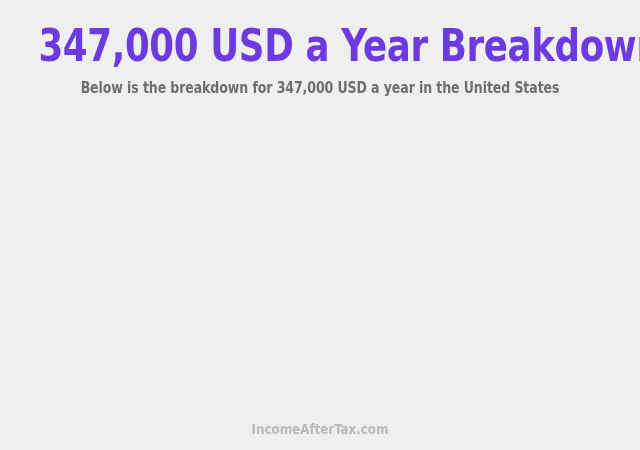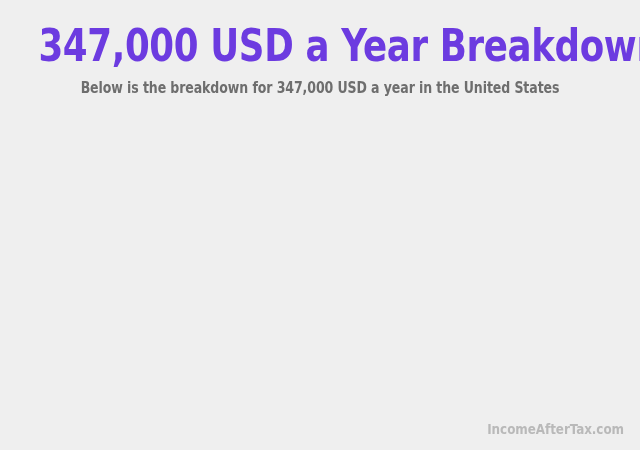--- a/index.html
+++ b/index.html
@@ -71,21 +71,21 @@
     height: 298px;
     background: transparent;
   }
 
   
   .footer {
     position: absolute;
     left: 0;
     bottom: 13px;
     width: 640px;
-    text-align: right;
+    text-align: center;
   }
 
   .footer-brand {
     margin: 0;
     color: #b9b9b9;
     font-family: "Liberation Sans Narrow", "DejaVu Sans Condensed", "Liberation Sans", sans-serif;
     font-size: 14px;
     line-height: 16px;
     font-weight: 700;
     letter-spacing: -0.05px;

